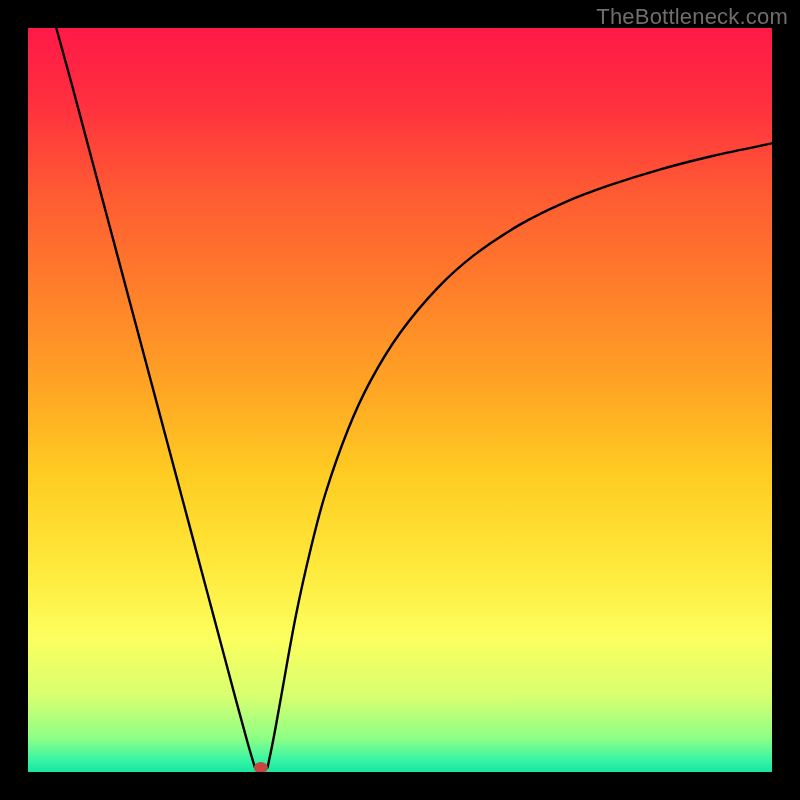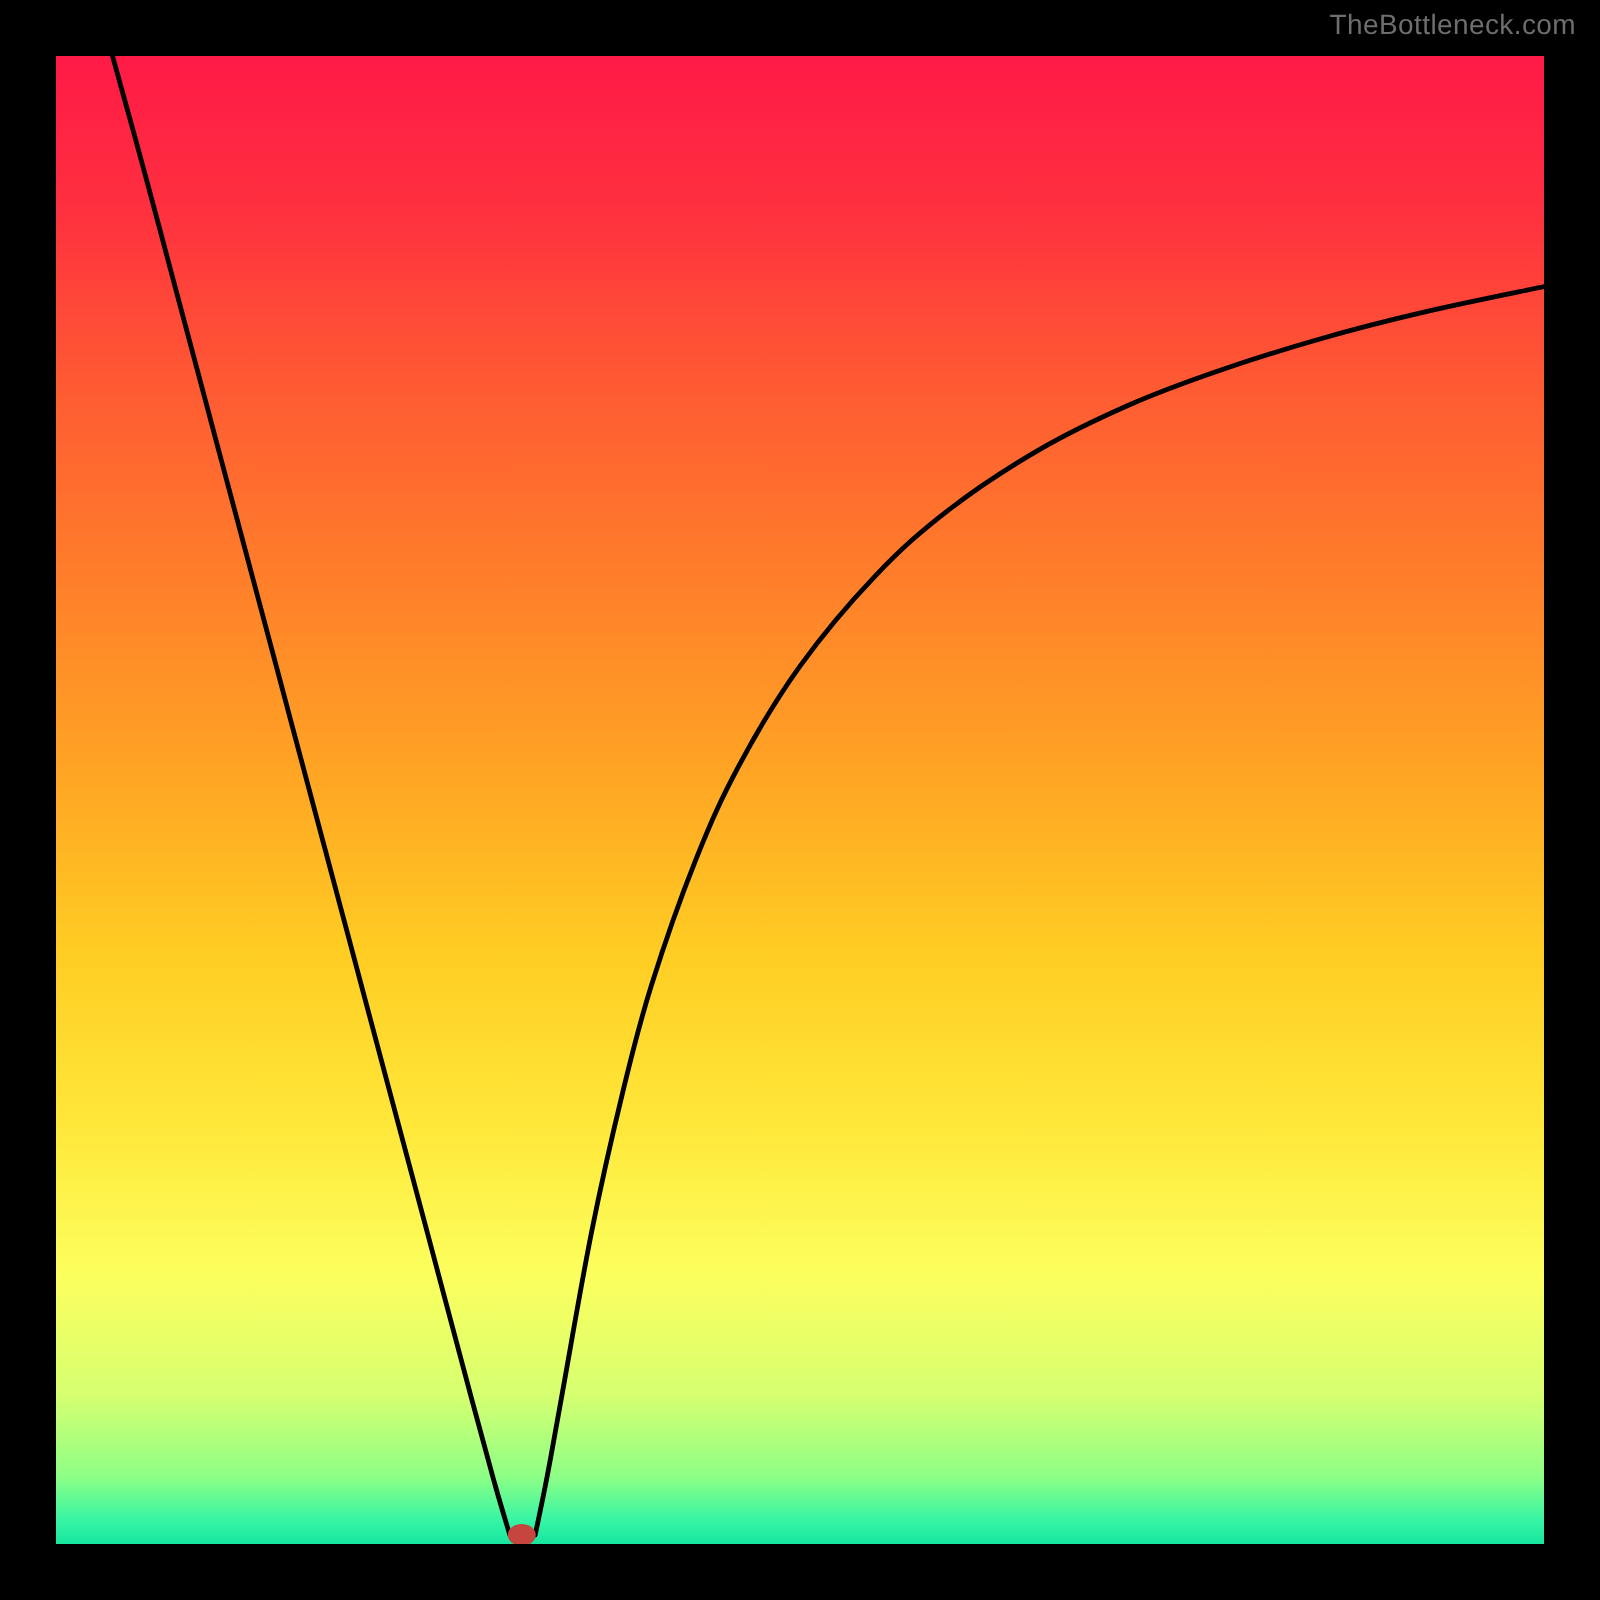--- a/index.html
+++ b/index.html
@@ -23,21 +23,21 @@
     top: 28px;
     width: 744px;
     height: 744px;
     overflow: hidden;
   }
   .watermark {
     position: absolute;
     top: 4px;
     right: 12px;
     color: #6e6e6e;
-    font-size: 14px;
+    font-size: 22px;
     font-weight: 400;
     letter-spacing: 0.2px;
     user-select: none;
   }
 </style>
 </head>
 <body>
 
 <div class="frame">
   <div class="plot">

